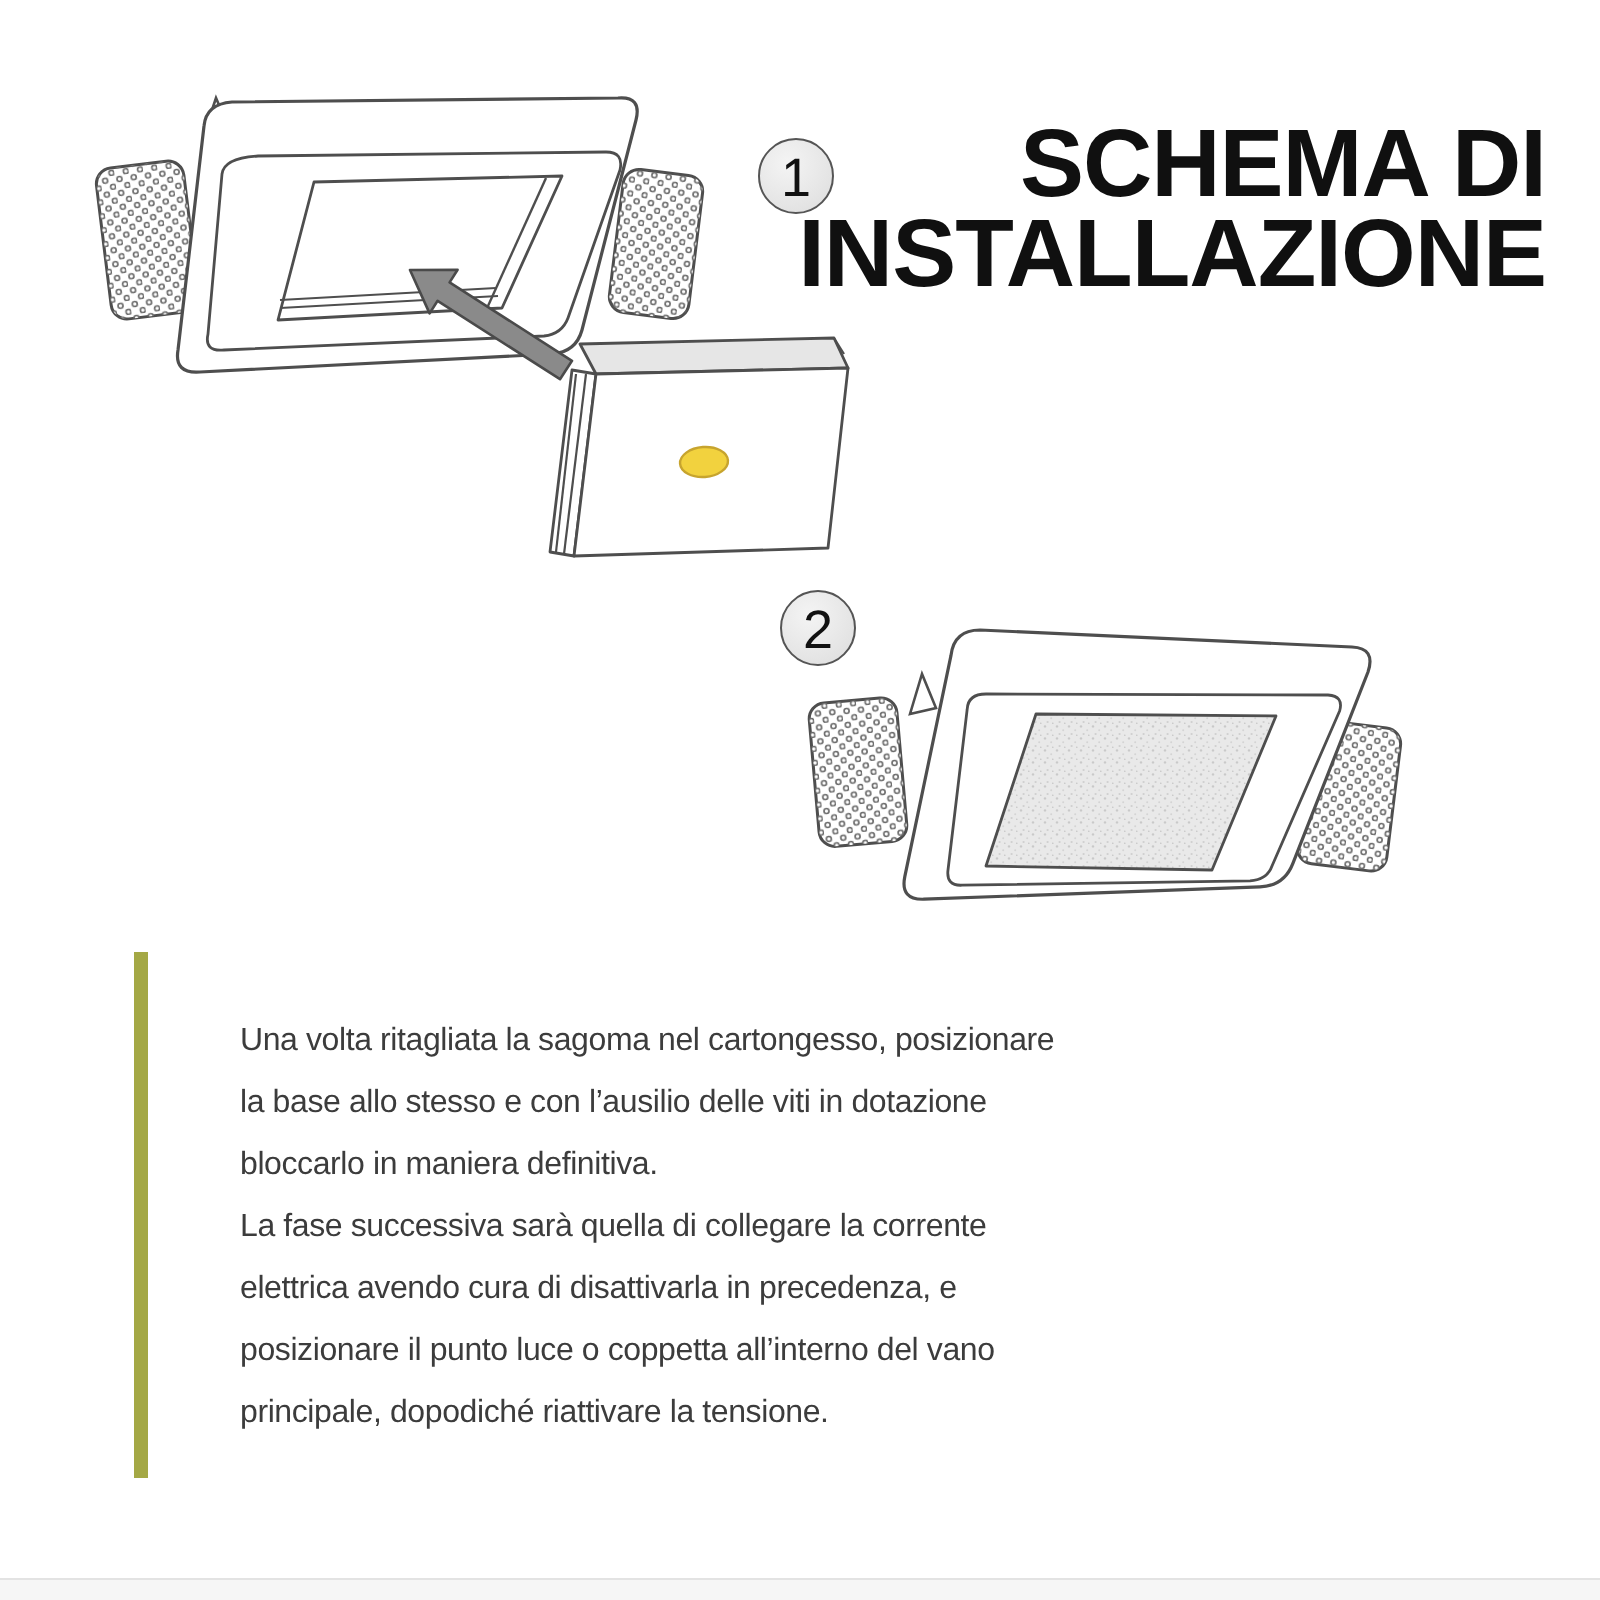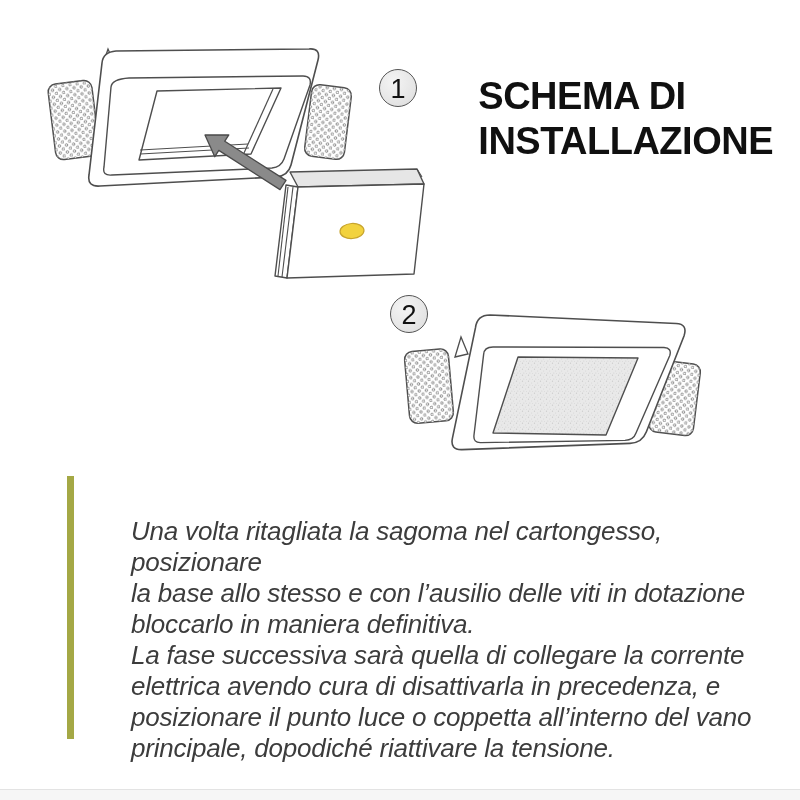--- a/index.html
+++ b/index.html
@@ -13,33 +13,32 @@
   .badge{
     position:absolute;width:38px;height:38px;border-radius:50%;
     border:1.6px solid #555555;
     background:radial-gradient(circle at 38% 32%,#f4f4f4 0%,#e6e6e6 60%,#dcdcdc 100%);
     color:#111111;font-size:27px;font-weight:400;line-height:38px;text-align:center;
     box-sizing:border-box;
   }
   .b1{left:379px;top:69px;}
   .b2{left:390px;top:295px;}
   .title{
-    position:absolute;top:74px;right:27px;margin:0;
-    font-size:38px;line-height:45px;font-weight:700;color:#101010;
-    letter-spacing:-0.5px;white-space:pre-line;
+    position:absolute;top:60px;right:27px;margin:0;
+    font-size:48px;line-height:45px;font-weight:700;color:#101010;
+    letter-spacing:-0.5px;text-align:right;white-space:pre-line;
   }
   .accent-bar{
     position:absolute;left:67px;top:476px;width:7px;height:263px;
     background:#a4a845;
   }
   .instructions{
-    position:absolute;left:115px;top:500px;width:660px;margin:16px;
-    font-size:26px;line-height:31px;color:#3c3c3c;letter-spacing:-0.2px;
+    position:absolute;left:115px;top:500px;width:660px;margin:5px;
+    font-size:16px;line-height:31px;color:#3c3c3c;letter-spacing:-0.2px;
     white-space:pre-line;
-    font-style:italic;
   }
   .footer-strip{
     position:absolute;left:0;top:789px;width:800px;height:11px;
     background:#f6f6f6;border-top:1px solid #e3e3e3;box-sizing:border-box;
   }
 </style>
 </head>
 <body>
 
 <div class="canvas">

